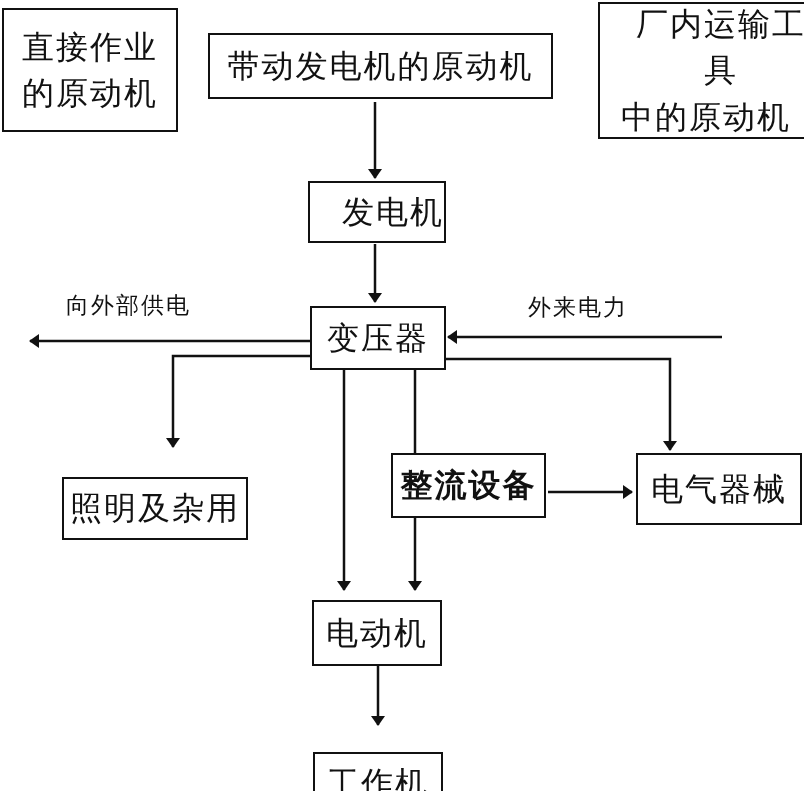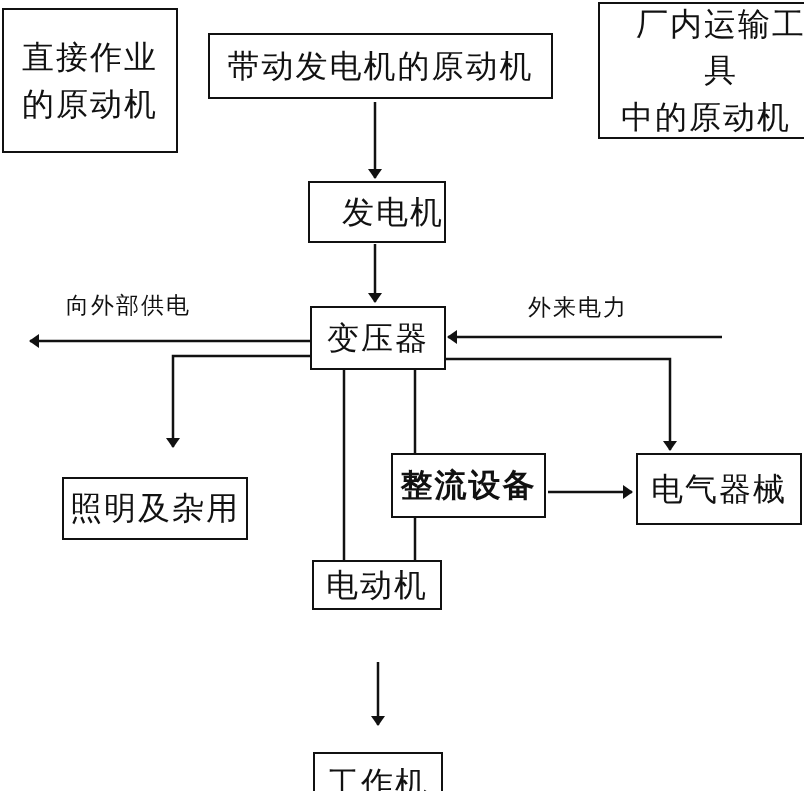--- a/index.html
+++ b/index.html
@@ -29,21 +29,21 @@
     <polyline points="310,356 173,356 173,447" marker-end="url(#ah)"></polyline>
     <polyline points="444,359 670,359 670,450" marker-end="url(#ah)"></polyline>
     <line x1="344" y1="370" x2="344" y2="590" marker-end="url(#ah)"></line>
     <line x1="415" y1="370" x2="415" y2="453"></line>
     <line x1="415" y1="518" x2="415" y2="590" marker-end="url(#ah)"></line>
     <line x1="548" y1="492" x2="632" y2="492" marker-end="url(#ah)"></line>
     <line x1="378" y1="662" x2="378" y2="725" marker-end="url(#ah)"></line>
   </g>
 </svg>
 
-<div class="box multi" style="left:2px;top:8px;width:176px;height:145px;">
+<div class="box multi" style="left:2px;top:8px;width:176px;height:124px;">
   <div>直接作业</div>
   <div>的原动机</div>
 </div>
 
 <div class="box" style="left:208px;top:33px;width:345px;height:66px;">
   <span>带动发电机的原动机</span>
 </div>
 
 <div class="box multi" style="left:578px;top:2px;width:225px;height:137px;align-items:flex-start;padding-left:21px;margin-left:20px;">
   <div>厂内运输工具</div>
@@ -66,19 +66,19 @@
 </div>
 
 <div class="box" style="left:391px;top:453px;width:155px;height:65px;font-weight:bold;">
   <span>整流设备</span>
 </div>
 
 <div class="box" style="left:636px;top:453px;width:166px;height:72px;">
   <span>电气器械</span>
 </div>
 
-<div class="box" style="left:312px;top:560px;width:130px;height:50px;">
+<div class="box" style="left:312px;top:600px;width:130px;height:66px;">
   <span>电动机</span>
 </div>
 
 <div class="box" style="left:313px;top:752px;width:130px;height:62px;">
   <span>工作机</span>
 </div>
 
 </body></html>

